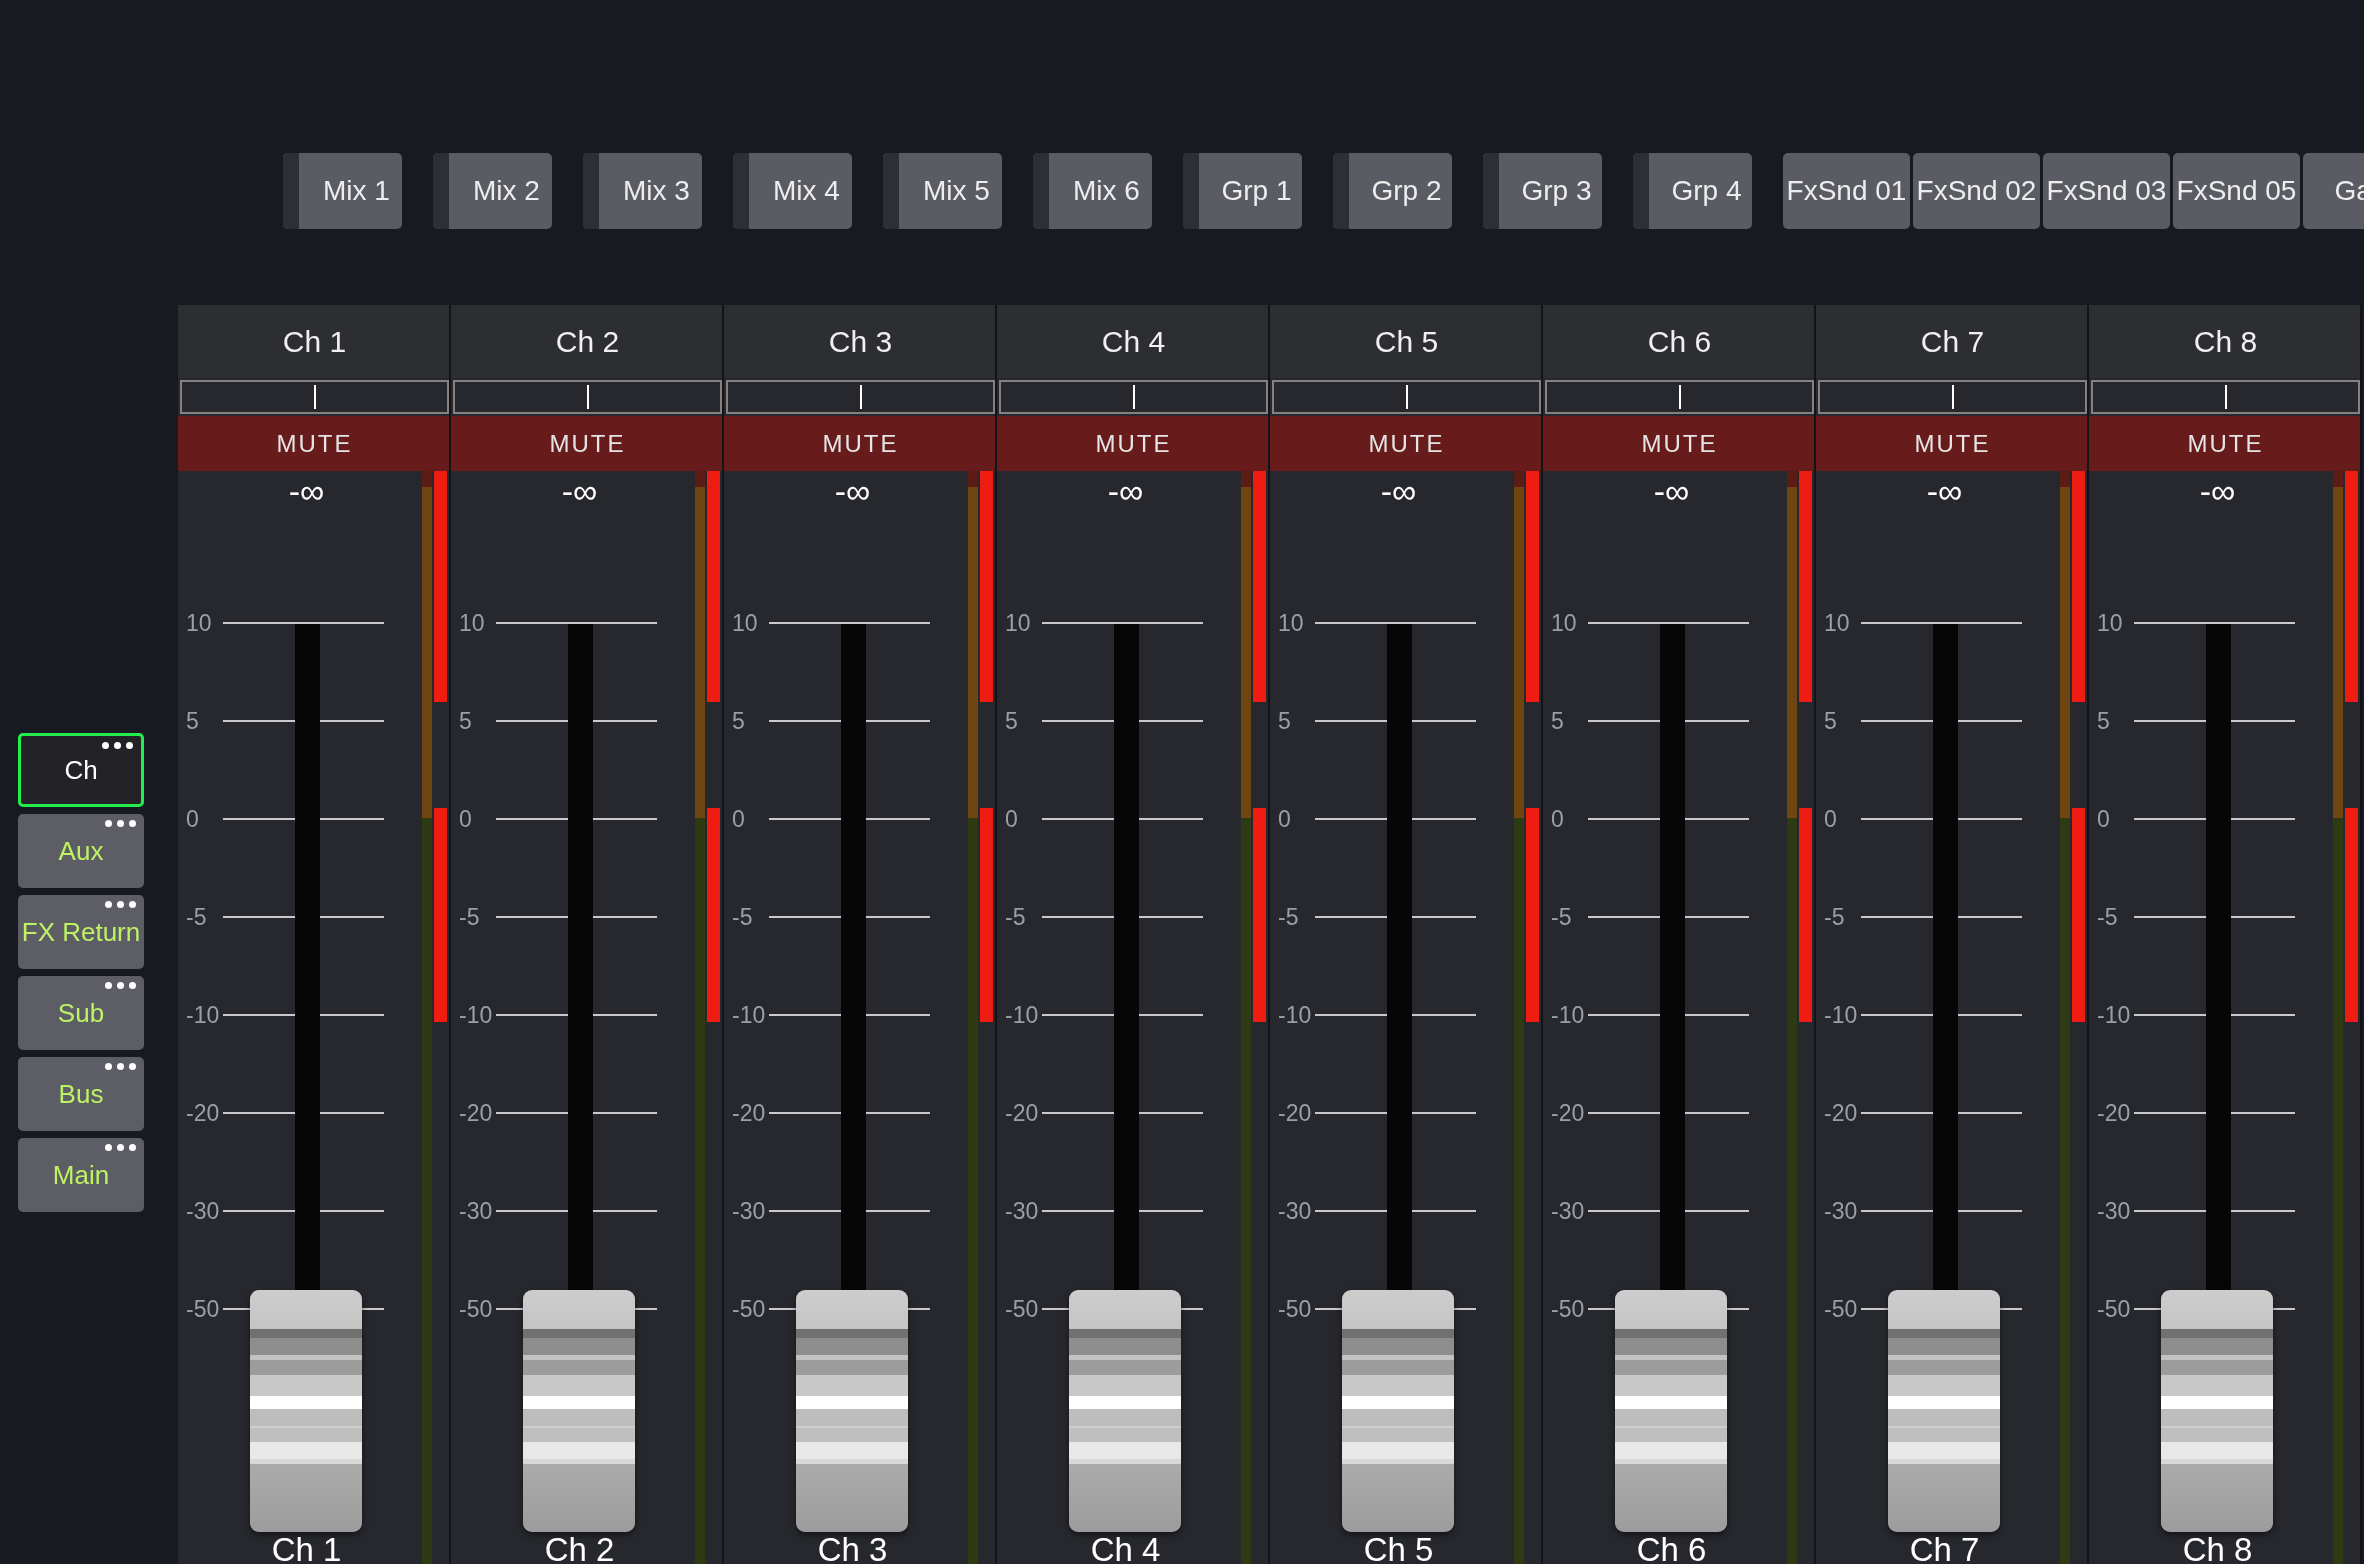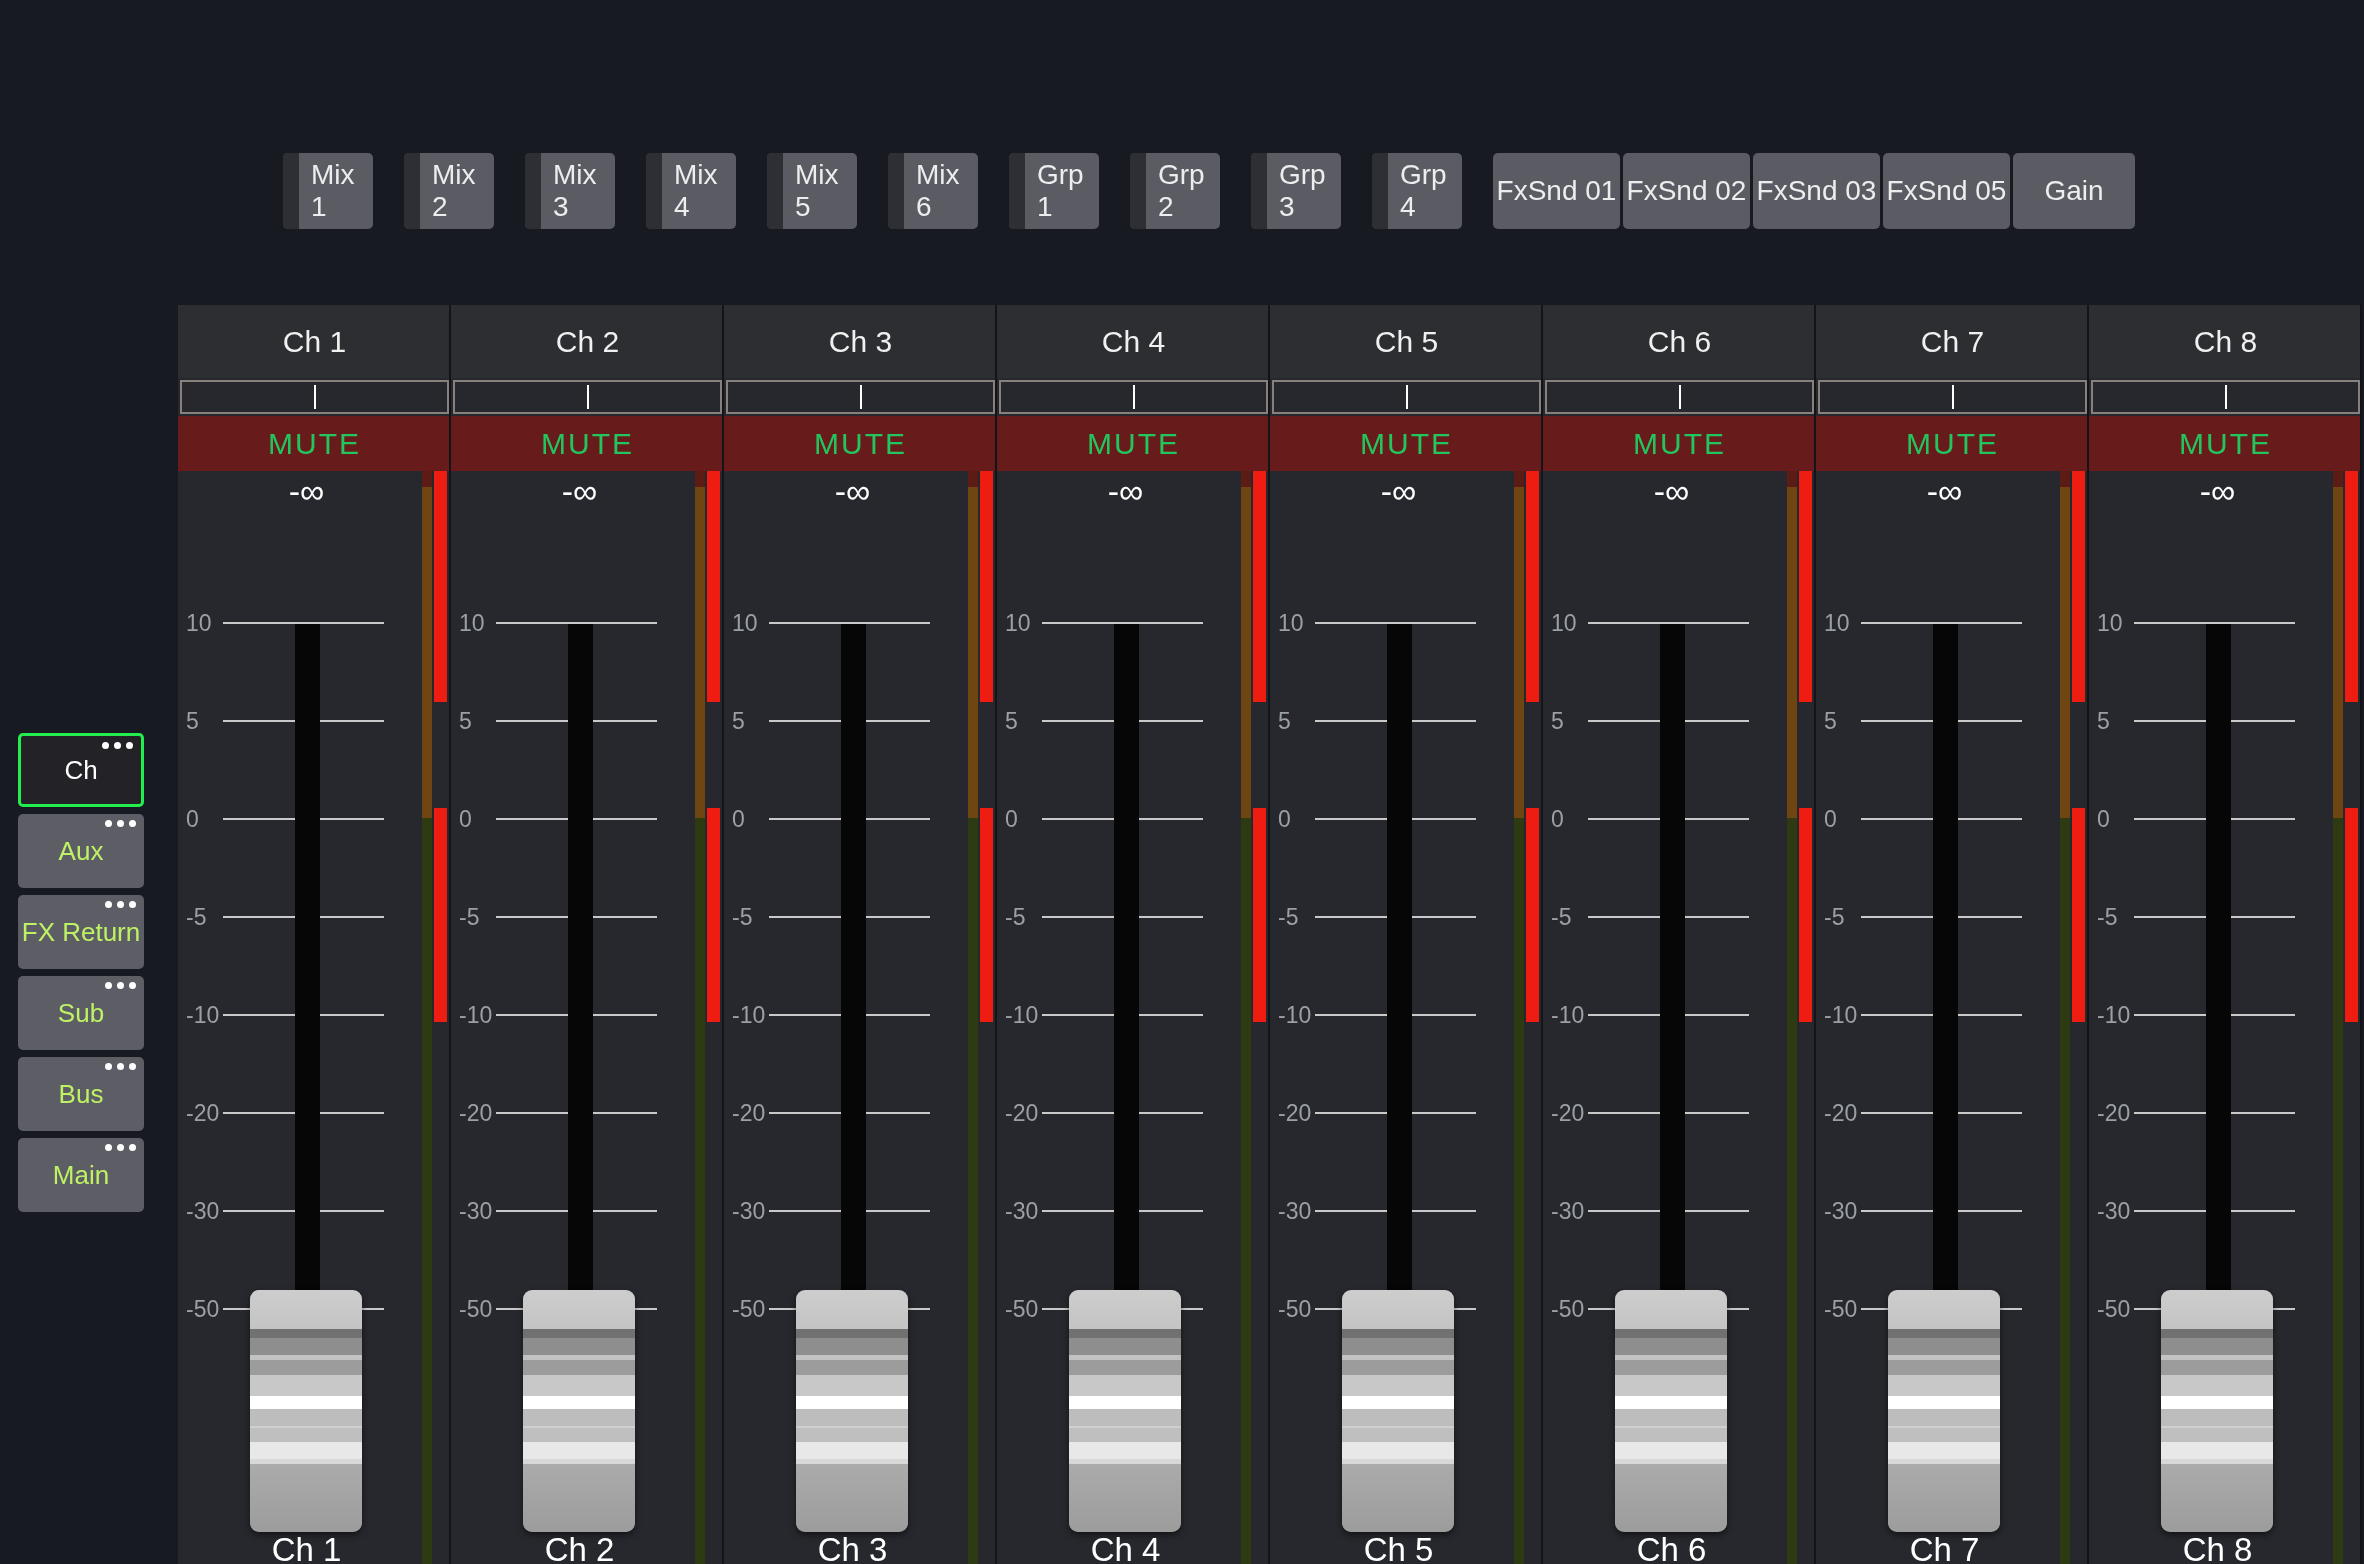--- a/index.html
+++ b/index.html
@@ -18,21 +18,21 @@
 
   
   .home-btn{position:absolute;left:33px;top:119px;width:171px;height:143px;background:#1e5f12;
             border:1px solid #565a60;border-radius:6px;color:#ffffff;font-size:29px;
             display:flex;align-items:center;justify-content:center;box-sizing:border-box;cursor:pointer;}
 
   
   .mix-row{position:absolute;left:283px;top:153px;height:76px;display:flex;align-items:stretch;}
   .mix-btn{position:relative;background:#5b5b64;border-radius:5px;color:#eceded;font-size:28px;
            display:flex;align-items:center;justify-content:center;box-sizing:border-box;cursor:pointer;}
-  .mix-btn.t-mix{width:90px;margin-right:31px;padding-left:28px;}
+  .mix-btn.t-mix{width:119px;margin-right:31px;padding-left:28px;}
   .mix-btn.t-fxsnd{width:127px;margin-right:3px;}
   .mix-btn.t-gain{width:122px;}
   .mix-ind{position:absolute;left:0;top:0;bottom:0;width:16px;background:#2e2e35;
            border-radius:5px 0 0 5px;}
 
   
   .sidebar{position:absolute;left:18px;top:733px;width:126px;}
   .side-btn{position:relative;width:126px;height:74px;margin-bottom:7px;background:#5d5d66;
             border-radius:5px;color:#bef264;font-size:26px;display:flex;align-items:center;
             justify-content:center;box-sizing:border-box;cursor:pointer;}
@@ -44,21 +44,21 @@
   .channels{position:absolute;left:178px;top:305px;width:2186px;height:1259px;display:flex;}
   .strip{position:relative;width:273px;height:1259px;background:#26282d;flex:0 0 273px;}
   .strip-divider{position:absolute;right:0;top:0;width:2px;height:100%;background:#121419;}
   .strip-header{position:absolute;left:0;top:0;width:273px;height:73px;background:#2d2e32;
                 color:#f0f0f0;font-size:30px;display:flex;align-items:center;justify-content:center;
                 cursor:pointer;}
   .pan{position:absolute;left:2px;top:75px;width:269px;height:34px;border:2px solid #87807d;
        background:#26282e;box-sizing:border-box;cursor:pointer;}
   .pan-line{position:absolute;left:calc(50% - 1px);top:3px;width:2px;height:24px;background:#ffffff;}
   .mute{position:absolute;left:0;top:111px;width:273px;height:55px;background:#671b1b;
-        color:#22c55e;font-size:30px;letter-spacing:2px;display:flex;align-items:center;
+        color:#e5e5e5;font-size:24px;letter-spacing:2px;display:flex;align-items:center;
         justify-content:center;cursor:pointer;}
   .fader-value{position:absolute;left:0;top:166px;width:257px;height:40px;line-height:40px;
                text-align:center;color:#ffffff;font-size:34px;}
   .meter-bg{position:absolute;left:244px;top:166px;width:10px;height:1093px;
             background:linear-gradient(180deg,#5c1b15 0px,#5c1b15 16px,#6f4612 16px,
                        #6f4612 347px,#2d3a12 347px,#2d3a12 100%);}
   .meter-red{position:absolute;left:256px;width:13px;background:#ef1c11;}
   .seg-a{top:166px;height:231px;}
   .seg-b{top:503px;height:214px;}
   .tick-row{position:absolute;left:0;width:273px;height:24px;line-height:24px;}

